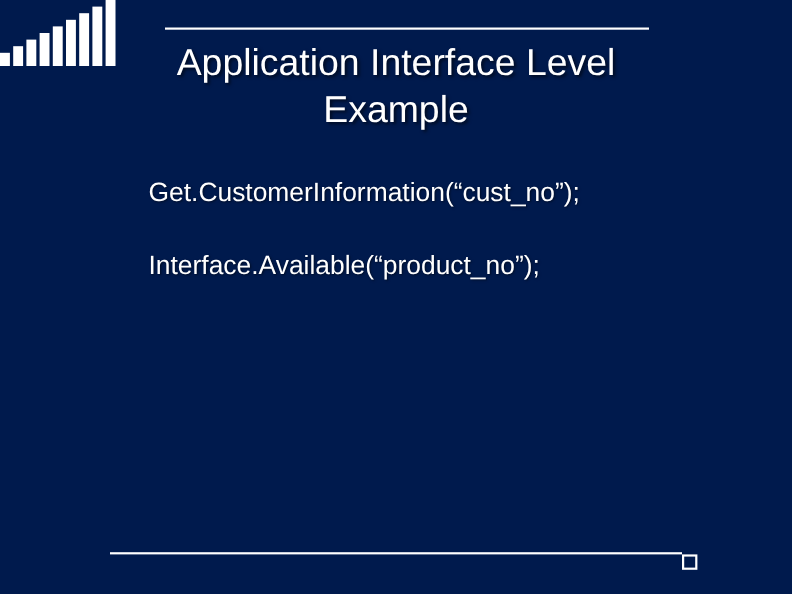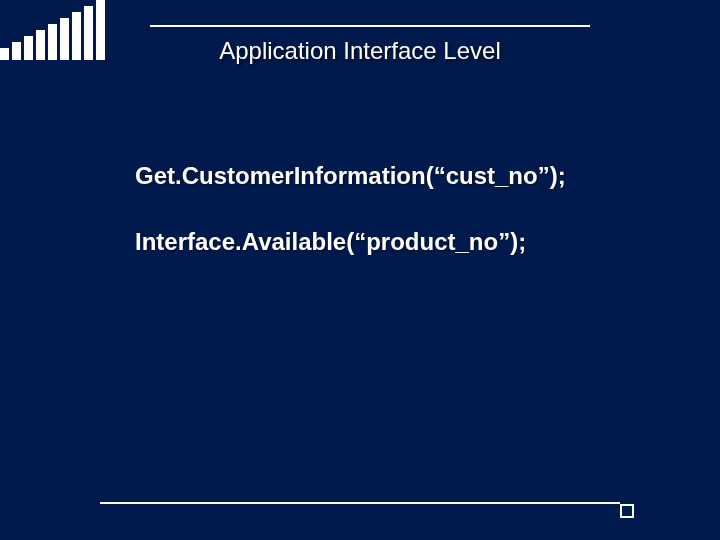--- a/index.html
+++ b/index.html
@@ -38,38 +38,37 @@
     width: 440px;
     border-top: 2px solid #ffffff;
   }
   .title {
     position: absolute;
     top: 36px;
     left: 0;
     width: 720px;
     text-align: center;
     color: #ffffff;
-    font-size: 24px;
+    font-size: 34px;
     line-height: 1.25;
     font-weight: 400;
     text-shadow: 2px 2px 3px rgba(0,0,0,0.6);
   }
   .body {
     position: absolute;
     top: 160px;
     left: 135px;
     width: 500px;
     color: #ffffff;
     font-size: 24px;
     line-height: 1.35;
   }
   .body p {
     margin: 0 0 34px 0;
     text-shadow: 1px 1px 2px rgba(0,0,0,0.5);
-    font-weight: bold;
   }
   .rule-bottom {
     position: absolute;
     bottom: 36px;
     left: 100px;
     width: 520px;
     border-top: 2px solid #ffffff;
   }
   .box {
     position: absolute;
@@ -95,20 +94,21 @@
     <span style="height:42px"></span>
     <span style="height:48px"></span>
     <span style="height:54px"></span>
     <span style="height:60px"></span>
   </div>
 
   <div class="rule-top"></div>
 
   <div class="title">
     <span>Application Interface Level</span><br>
+    <span>Example</span>
   </div>
 
   <div class="body">
     <p>Get.CustomerInformation(“cust_no”);</p>
     <p>Interface.Available(“product_no”);</p>
   </div>
 
   <div class="rule-bottom"></div>
   <div class="box"></div>
 

